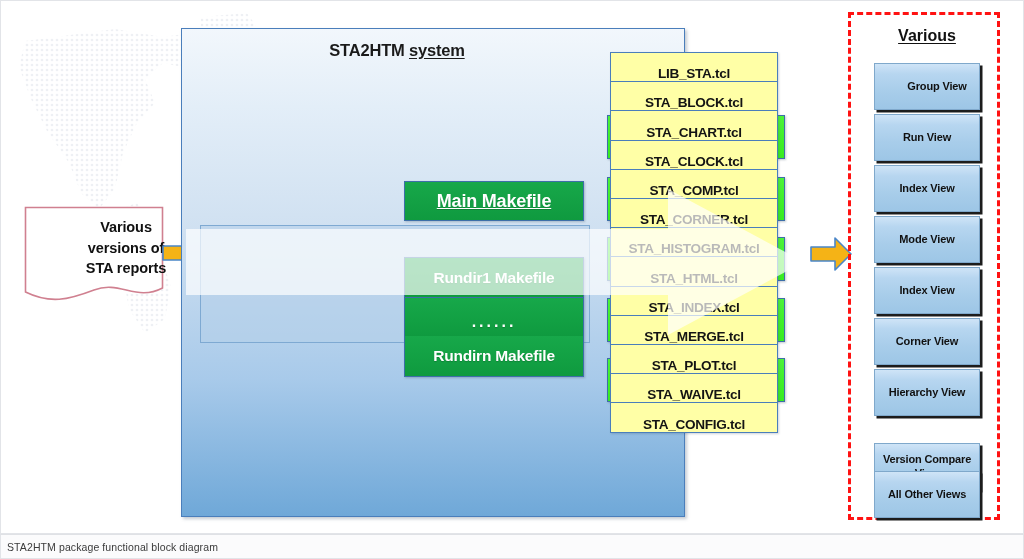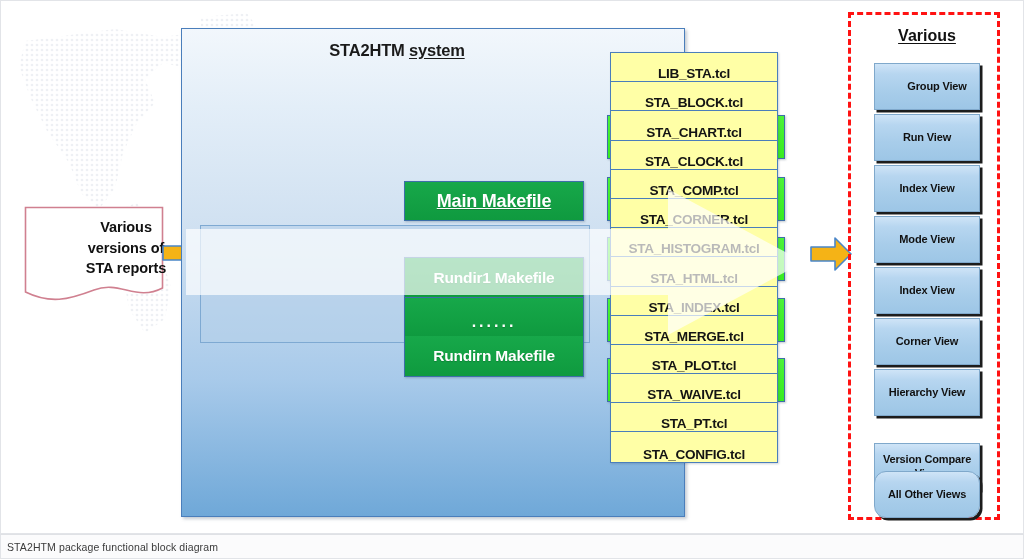--- a/index.html
+++ b/index.html
@@ -265,23 +265,20 @@
       <div class="tcl-box">
           <span>STA_MERGE.tcl</span>
         </div>
       <div class="tcl-box">
           <span>STA_PLOT.tcl</span>
         </div>
       <div class="tcl-box">
           <span>STA_WAIVE.tcl</span>
         </div>
       <div class="tcl-box">
-          <span>STA_PT.tcl</span>
-        </div>
-      <div class="tcl-box">
           <span>STA_CONFIG.tcl</span>
         </div>
     </div>
 
     <svg id="flow-arrow" viewBox="0 0 620 150" xmlns="http://www.w3.org/2000/svg">
       <path d="M0 42 L482 42 L482 2 L618 75 L482 148 L482 108 L0 108 Z" fill="#ffffff" fill-opacity="0.70"></path>
     </svg>
   </div>
 
   <svg class="orange-arrow" style="left:808px;top:235px;" width="44" height="36" viewBox="0 0 44 36" xmlns="http://www.w3.org/2000/svg">
@@ -308,21 +305,21 @@
       </div>
     <div class="view-btn" style="top:303px;height:47px;justify-content:center;">
       <span>Corner View</span>
       </div>
     <div class="view-btn" style="top:354px;height:47px;">
       <span>Hierarchy View</span>
       </div>
     <div class="view-btn" style="top:428px;height:47px;">
       <span>Version Compare View</span>
       </div>
-    <div class="view-btn" style="top:456px;height:47px;border-radius:12px;">
+    <div class="view-btn" style="top:456px;height:47px;">
       <span>All Other Views</span>
       </div>
   </div>
 
 </div>
 
 <div id="caption-bar">
   <span class="cap">STA2HTM package functional block diagram</span>
 </div>
 

